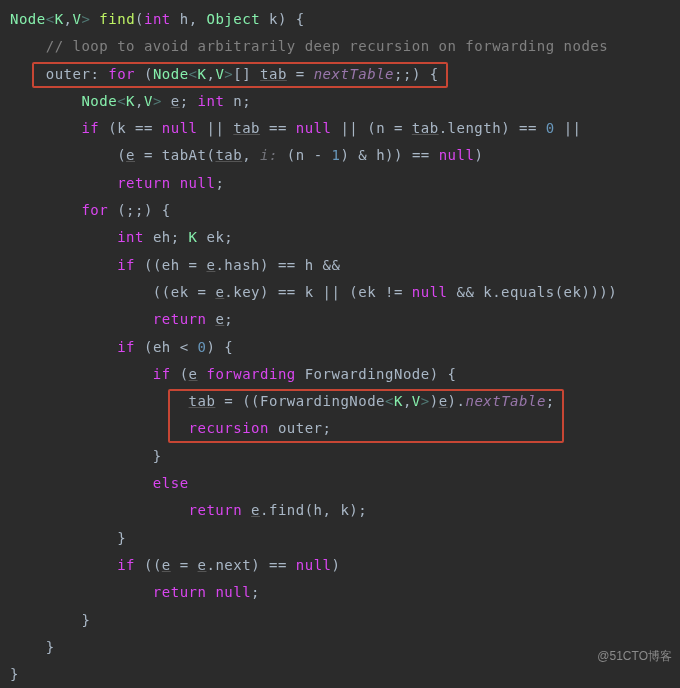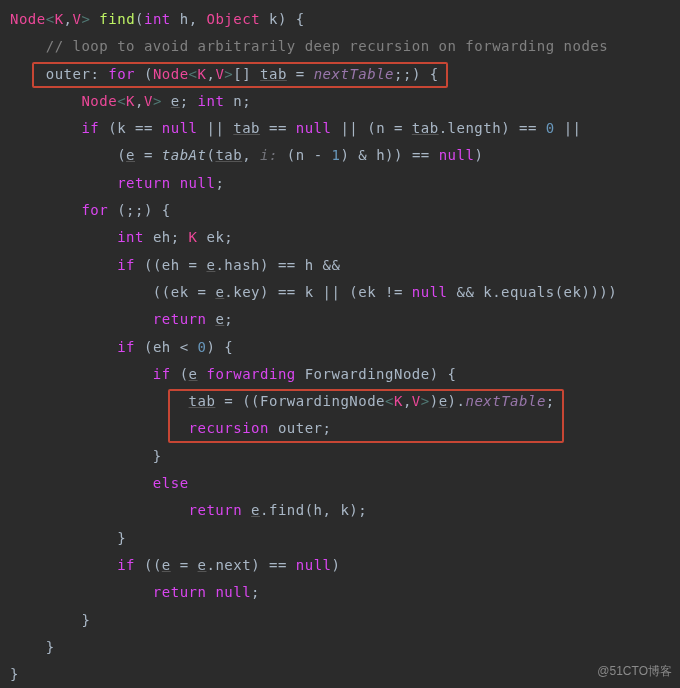--- a/index.html
+++ b/index.html
@@ -14,40 +14,40 @@
     height: 688px;
     overflow: hidden;
     position: relative;
   }
   pre {
     padding: 6px 8px 6px 10px;
     white-space: pre;
   }
   .kw { color: #d946ef; }       
   .cm { color: #808080; }       
-  .ty { color: #ec4899; }       
+  .ty { color: #86efac; }       
   .gn { color: #507874; }       
   .me { color: #bef264; }       
   .it { font-style: italic; color: #9876aa; } 
-  .fn { font-style: italic; color: #a9b7c6; } 
+  .fn { color: #a9b7c6; } 
   .pa { color: #72737a; font-style: italic; } 
   .nu { color: #6897bb; }       
   .lb { color: #a9b7c6; }       
   .ul { text-decoration: underline; text-decoration-color: #555; }
   .pn { color: #a9b7c6; }       
   .hlbox1 {
     position: absolute;
     border: 2px solid #c74634;
     border-radius: 2px;
     pointer-events: none;
   }
   .watermark {
     position: absolute;
     right: 8px;
-    bottom: 5px;
+    bottom: 20px;
     color: #8a8a8a;
     font-size: 12px;
     font-family: sans-serif;
     letter-spacing: 0;
   }
 </style>
 </head>
 <body>
 
 <pre id="code-block"><span><span class="ty">Node</span><span class="gn">&lt;</span><span class="ty">K</span><span class="pn">,</span><span class="ty">V</span><span class="gn">&gt;</span><span class="pn"> </span><span class="me">find</span><span class="pn">(</span><span class="kw">int </span><span class="pn">h</span><span class="pn">, </span><span class="ty">Object </span><span class="pn">k</span><span class="pn">) {</span></span>

